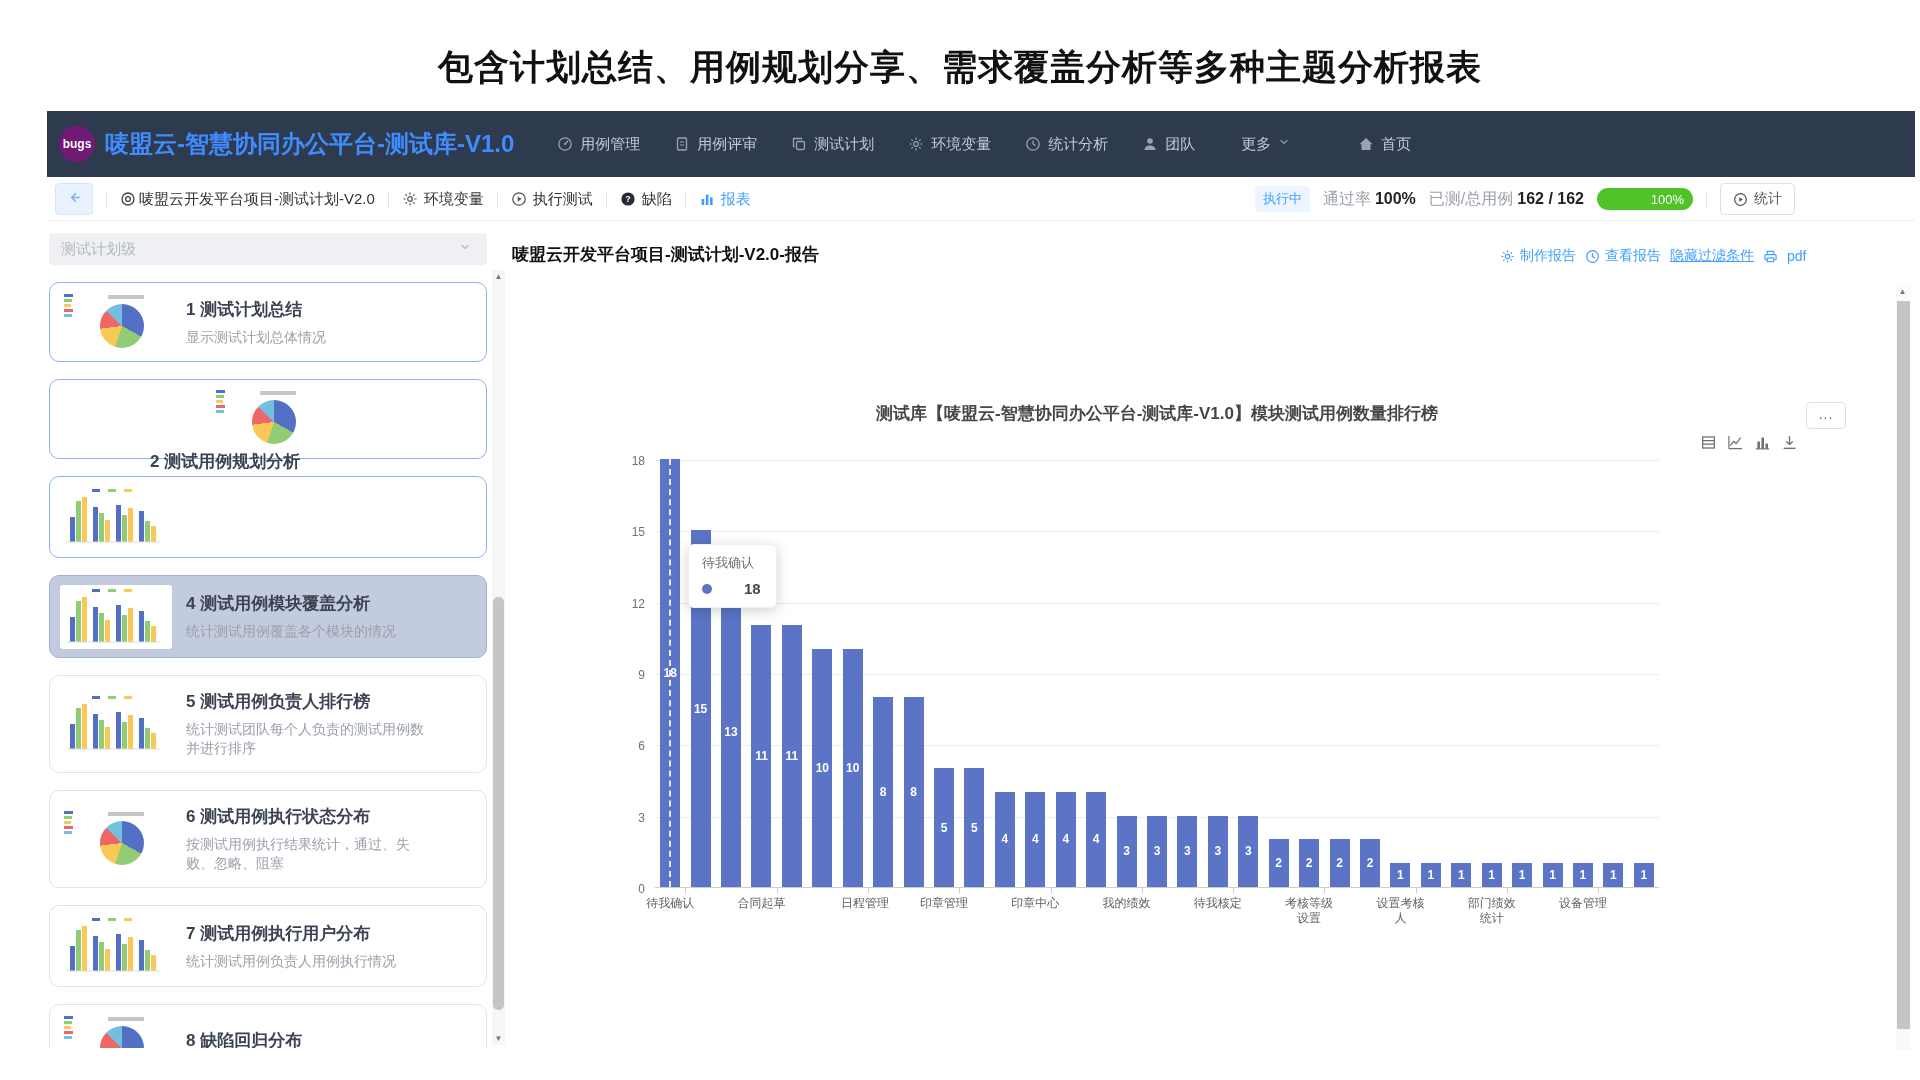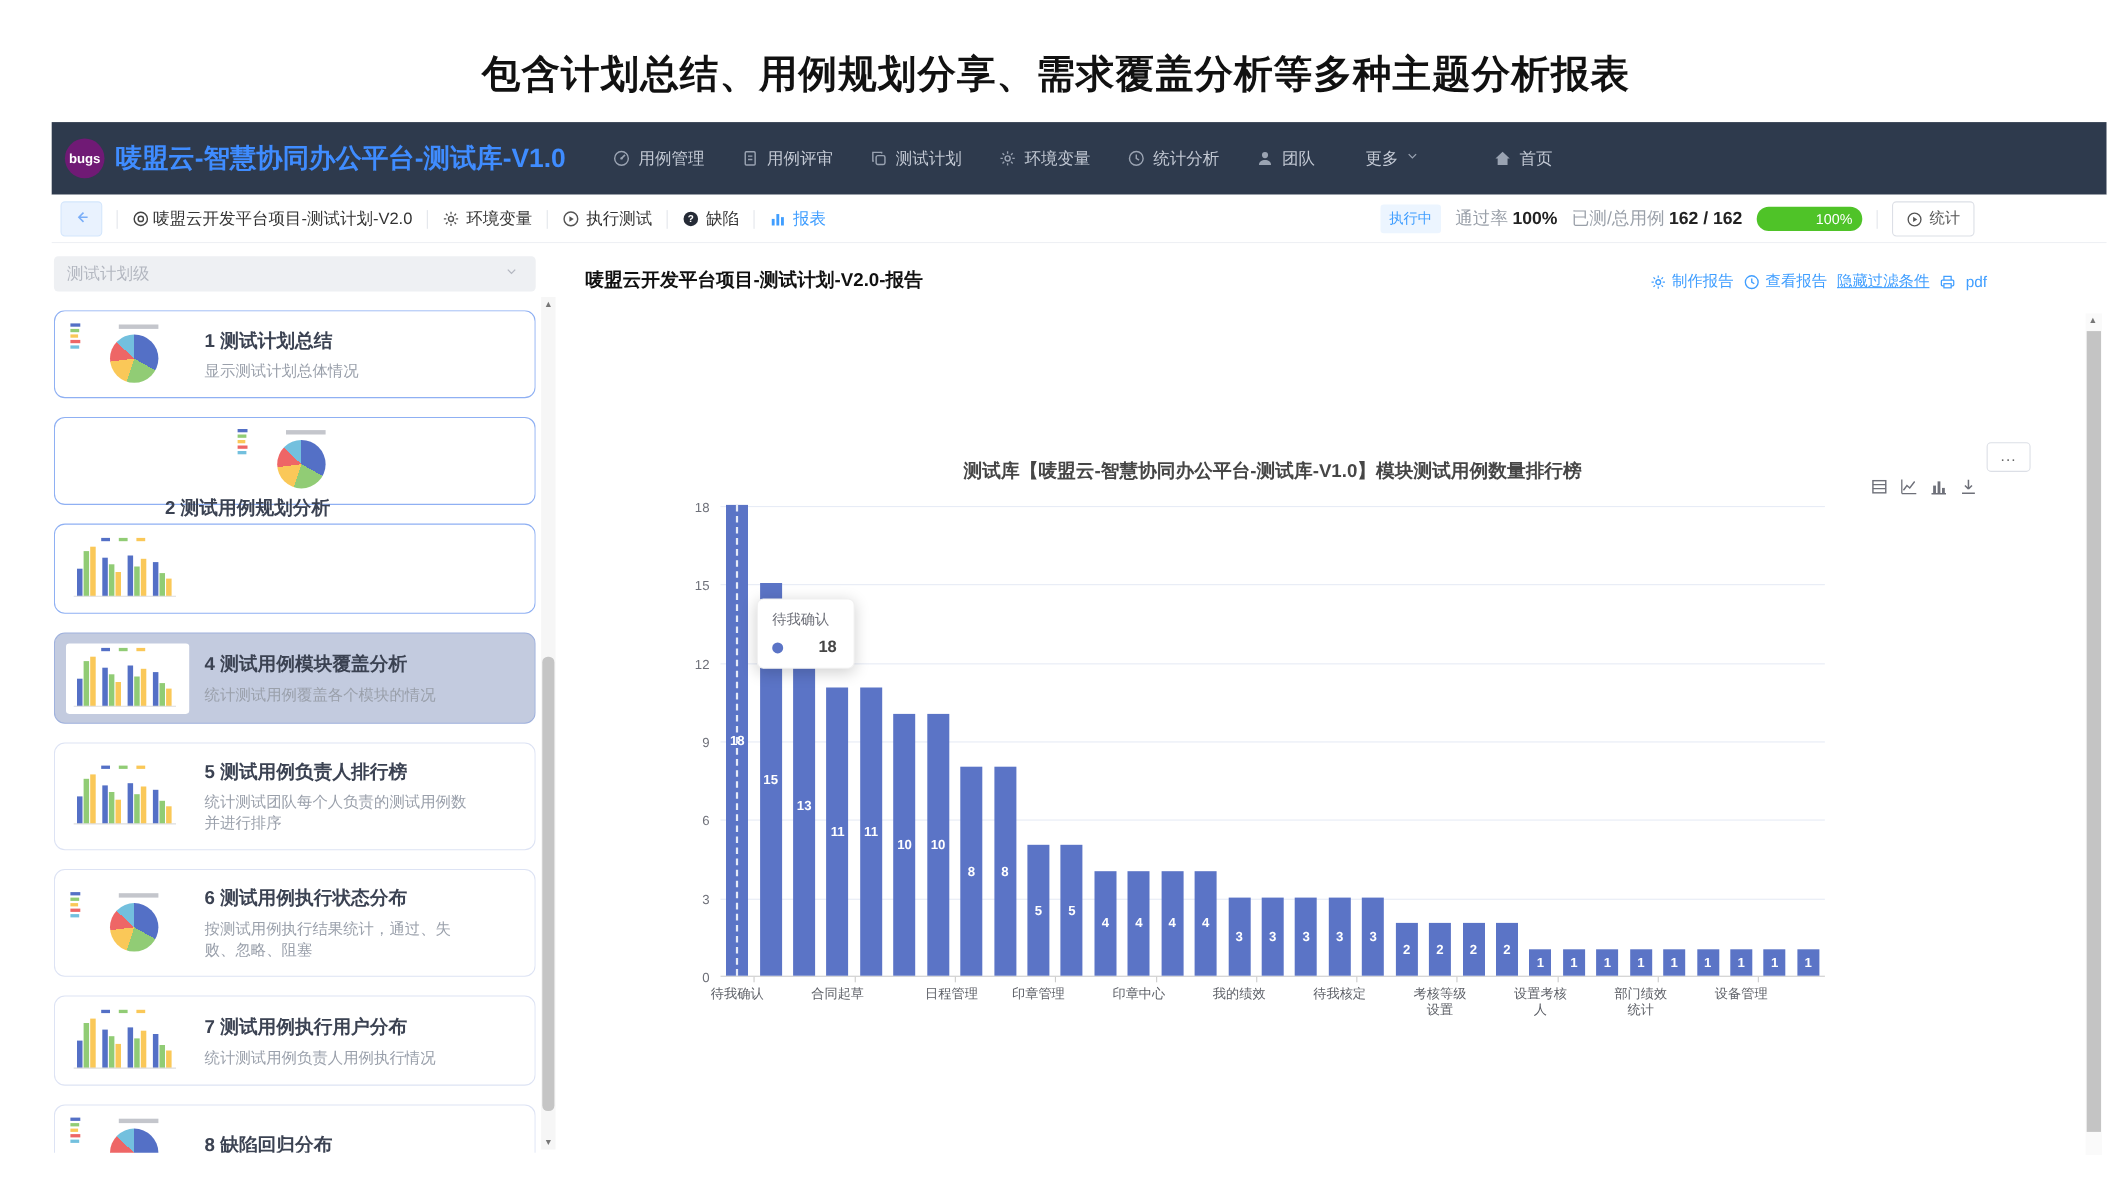--- a/index.html
+++ b/index.html
@@ -52,28 +52,28 @@
   .pielegend div { height:3px; margin-bottom:2px; }
   .pietitle { position:absolute; left:48px; top:5px; width:36px; height:4px; background:#c4c6cc; }
   .piecircle { position:absolute; left:40px; top:14px; width:44px; height:44px; border-radius:50%; }
   
   .sscroll { position:absolute; left:492px; top:270px; width:13px; height:775px; background:#f6f6f6; }
   .sscroll .thumbbar { position:absolute; left:1px; width:11px; background:#c5c5c5; border-radius:5px; }
   .scroll-arrow { position:absolute; left:0; width:13px; text-align:center; font-size:8px; color:#777; }
   .mscroll { position:absolute; left:1896px; top:285px; width:15px; height:765px; background:#fafafa; }
   .mscroll .thumbbar { position:absolute; left:1px; width:13px; background:#c4c4c4; }
   
-  .report-title { position:absolute; left:532px; top:243px; font-size:17px; font-weight:bold; color:#111; }
+  .report-title { position:absolute; left:512px; top:243px; font-size:17px; font-weight:bold; color:#111; }
   .report-actions { position:absolute; left:1500px; top:247px; display:flex; align-items:center; gap:9px; }
   .rlink { display:flex; align-items:center; gap:5px; color:#409eff; font-size:14px; cursor:pointer; white-space:nowrap; }
   .rlink .ticon { width:15px; height:15px; display:inline-flex; color:#409eff; }
   .rlink.underline span.tx { text-decoration:underline; }
   .more-btn { position:absolute; left:1806px; top:402px; width:40px; height:27px; border:1px solid #dcdfe6; border-radius:4px; background:#fff; color:#666; font-size:14px; text-align:center; line-height:22px; cursor:pointer; letter-spacing:1px; }
   
-  .chart-title { position:absolute; left:655px; top:417px; width:1004px; text-align:center; font-size:17px; font-weight:bold; color:#464646; }
+  .chart-title { position:absolute; left:655px; top:402px; width:1004px; text-align:center; font-size:17px; font-weight:bold; color:#464646; }
   .chart-toolbox { position:absolute; left:1700px; top:434px; display:flex; gap:10px; color:#6e7079; }
   .tbx { width:17px; height:17px; cursor:pointer; }
   .tbx svg { width:17px; height:17px; }
   .chart { position:absolute; left:655px; top:460px; width:1004px; height:428px; border-bottom:1px solid #ccc; }
   .grid { position:absolute; left:0; width:1004px; height:1px; background:#e7ecf6; }
   .ylab { position:absolute; left:-54px; width:44px; text-align:right; font-size:12px; color:#6e7079; transform:translateY(-6px); }
   .bar { position:absolute; bottom:0; background:#5b74c6; }
   .blabel { position:absolute; left:50%; top:50%; transform:translate(-50%,-50%); color:#fff; font-size:12px; font-weight:bold; }
   .dashline { position:absolute; left:9px; top:0; height:100%; width:0; border-left:2px dashed rgba(255,255,255,0.85); }
   .xtick { position:absolute; top:428px; height:5px; width:0; border-left:1px solid #ccc; }

